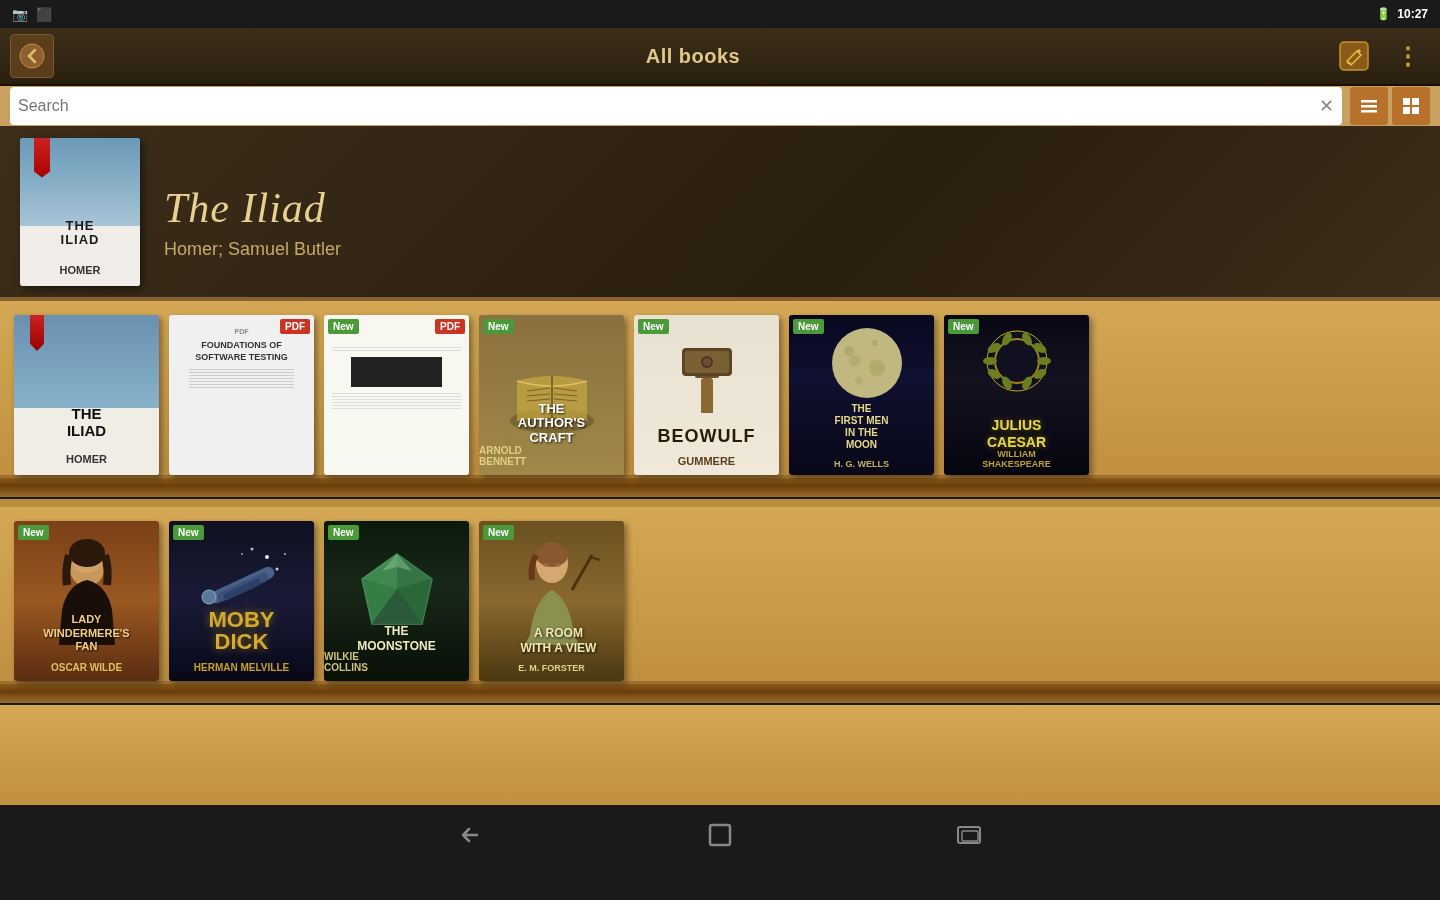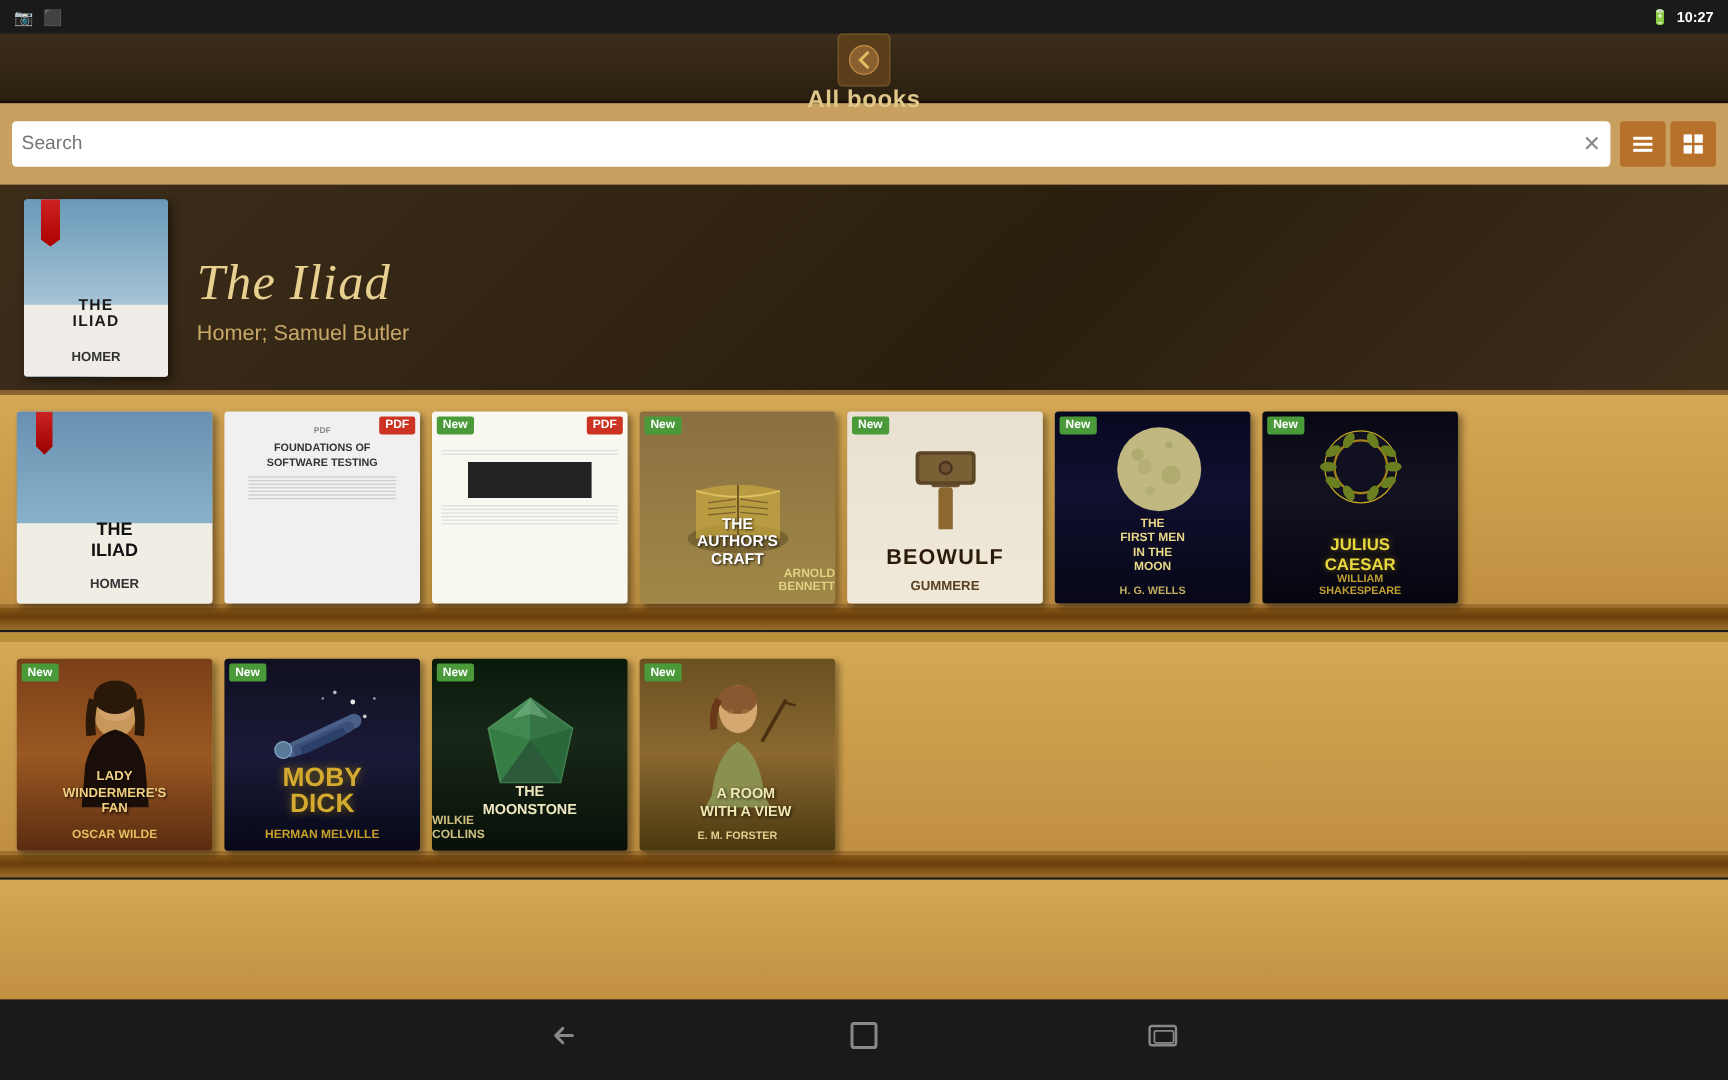--- a/index.html
+++ b/index.html
@@ -25,21 +25,20 @@
 
     
     #top-bar {
       height: 58px;
       background: linear-gradient(180deg, #3d2e1a 0%, #2a1f0f 100%);
       display: flex;
       align-items: center;
       justify-content: space-between;
       padding: 0 10px;
       border-bottom: 2px solid #1a0f05;
-      flex-direction: column;
     }
     .top-bar-left { display: flex; align-items: center; }
     .back-btn {
       width: 44px; height: 44px;
       background: #5a3d1a;
       border-radius: 4px;
       display: flex; align-items: center; justify-content: center;
       cursor: pointer;
       border: 1px solid #7a5a2a;
     }
@@ -53,21 +52,21 @@
     .top-btn {
       width: 44px; height: 44px;
       display: flex; align-items: center; justify-content: center;
       cursor: pointer;
       color: #e0c88a;
       font-size: 20px;
     }
 
     
     #search-bar {
-      height: 68px;
+      height: 40px;
       background: #c8a060;
       display: flex;
       align-items: center;
       padding: 6px 10px;
       gap: 8px;
     }
     .search-input-wrapper {
       flex: 1;
       background: #fff;
       border-radius: 4px;
@@ -201,21 +200,21 @@
       border-top: 3px solid #a07030;
       margin-bottom: 2px;
     }
     .shelf-gap {
       height: 8px;
       background: #b8903a;
     }
 
     
     .book-item {
-      width: 163px;
+      width: 145px;
       height: 160px;
       border-radius: 3px;
       position: relative;
       cursor: pointer;
       flex-shrink: 0;
       box-shadow: 3px 3px 6px rgba(0,0,0,0.4);
       overflow: hidden;
     }
     .book-badge {
       position: absolute;
@@ -390,21 +389,21 @@
           <path d="M45 10 L45 55" stroke="#6a5020" stroke-width="1.5"></path>
           <line x1="20" y1="25" x2="43" y2="22" stroke="#7a6030" stroke-width="1"></line>
           <line x1="20" y1="30" x2="43" y2="28" stroke="#7a6030" stroke-width="1"></line>
           <line x1="20" y1="35" x2="43" y2="33" stroke="#7a6030" stroke-width="1"></line>
           <line x1="47" y1="22" x2="70" y2="25" stroke="#7a6030" stroke-width="1"></line>
           <line x1="47" y1="28" x2="70" y2="30" stroke="#7a6030" stroke-width="1"></line>
           <line x1="47" y1="33" x2="70" y2="35" stroke="#7a6030" stroke-width="1"></line>
         </svg>
       </div>
       <div style="position:absolute;bottom:30px;left:0;right:0;text-align:center;font-size:13px;font-weight:900;color:#fff;text-transform:uppercase;line-height:1.1;text-shadow:1px 1px 2px rgba(0,0,0,0.8);">THE<br>AUTHOR'S<br>CRAFT</div>
-      <div style="position:absolute;bottom:8px;left:0;right:0;text-align:right;font-size:10px;font-weight:bold;color:#e0d080;text-transform:uppercase;">ARNOLD<br>BENNETT</div>
+      <div style="position:absolute;bottom:8px;left:0;right:0;text-align:left;font-size:10px;font-weight:bold;color:#e0d080;text-transform:uppercase;">ARNOLD<br>BENNETT</div>
     </div>
 
     <div class="book-item" style="background:linear-gradient(180deg,#e8e0d0 0%,#f0e8d8 100%);">
       <div class="book-badge">New</div>
       <div style="position:absolute;top:8px;left:0;right:0;display:flex;justify-content:center;">
         <svg width="80" height="90" viewBox="0 0 80 90">
           <rect x="28" y="50" width="24" height="5" rx="2" fill="#6a5030"></rect>
           <rect x="34" y="55" width="12" height="40" rx="3" fill="#8a6830"></rect>
           <rect x="15" y="25" width="50" height="28" rx="4" fill="#5a4525"></rect>
           <rect x="18" y="28" width="44" height="22" rx="3" fill="#7a6035"></rect>

